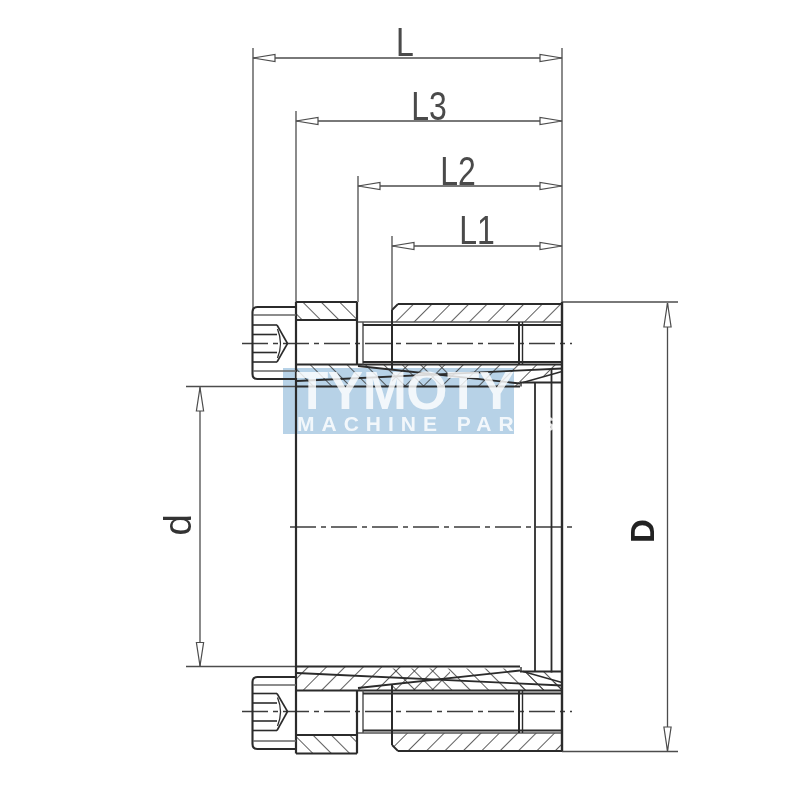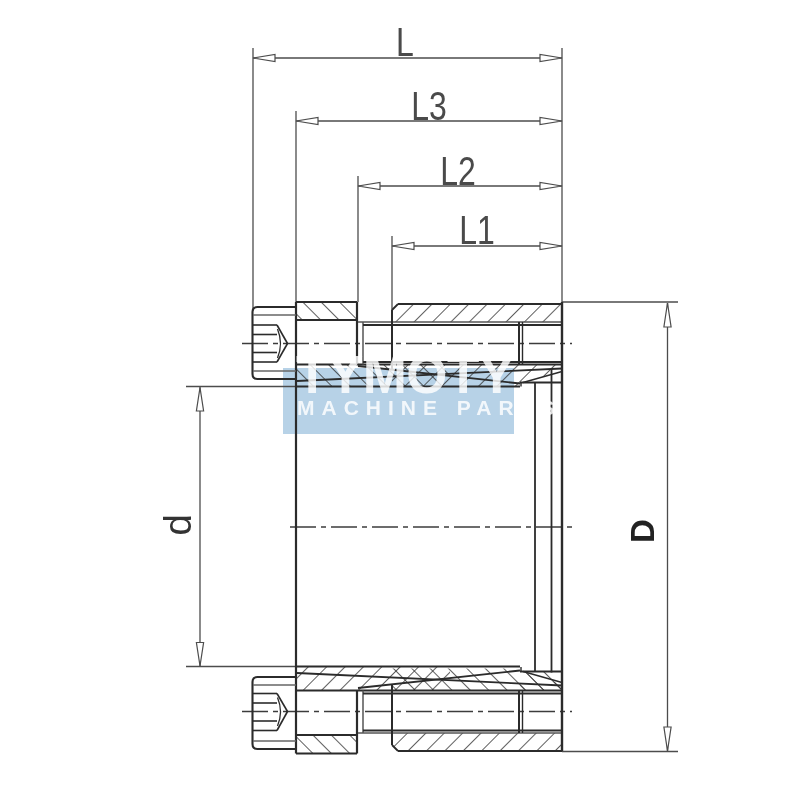--- a/index.html
+++ b/index.html
@@ -1,20 +1,20 @@
 <!DOCTYPE html>
 <html><head>
 <meta charset="utf-8">
 <style>
   html,body{margin:0;padding:0;background:#ffffff;}
   #canvas{position:relative;width:800px;height:800px;background:#fff;overflow:hidden;
           font-family:"Liberation Sans", sans-serif;}
   #wmbox{position:absolute;left:283px;top:368px;width:231px;height:66px;background:#b7d2e7;}
   svg{position:absolute;left:0;top:0;filter:blur(0.4px);}
-  #wmtext{position:absolute;left:283px;top:352px;width:231px;height:66px;color:rgba(255,255,255,0.82);}
+  #wmtext{position:absolute;left:283px;top:368px;width:231px;height:66px;color:rgba(255,255,255,0.82);}
   #wm1{position:absolute;left:13px;top:-4px;font-size:53px;font-weight:bold;letter-spacing:-0.5px;line-height:1;}
   #wm2{position:absolute;left:14px;top:45px;font-size:21px;font-weight:bold;letter-spacing:7px;line-height:1;}
 </style>
 </head>
 <body>
 <div id="canvas">
 
   <div id="wmbox"></div>
   <svg width="800" height="800" viewBox="0 0 800 800">
     <defs>

